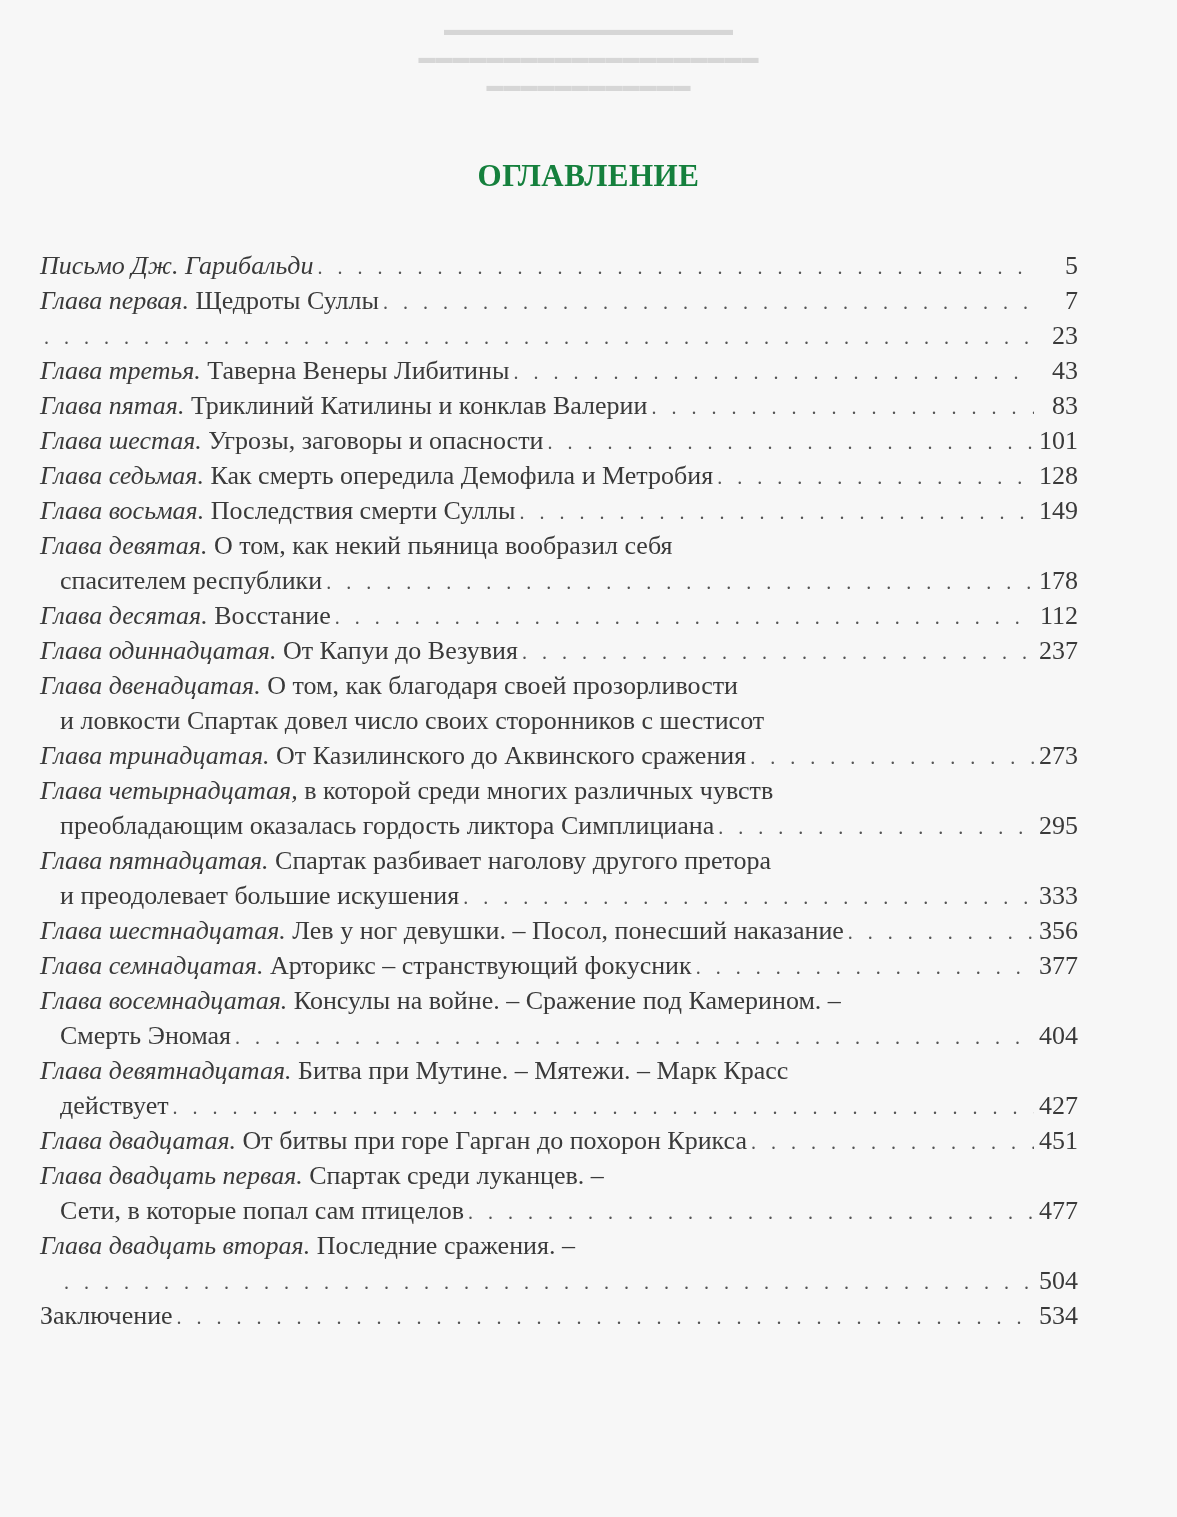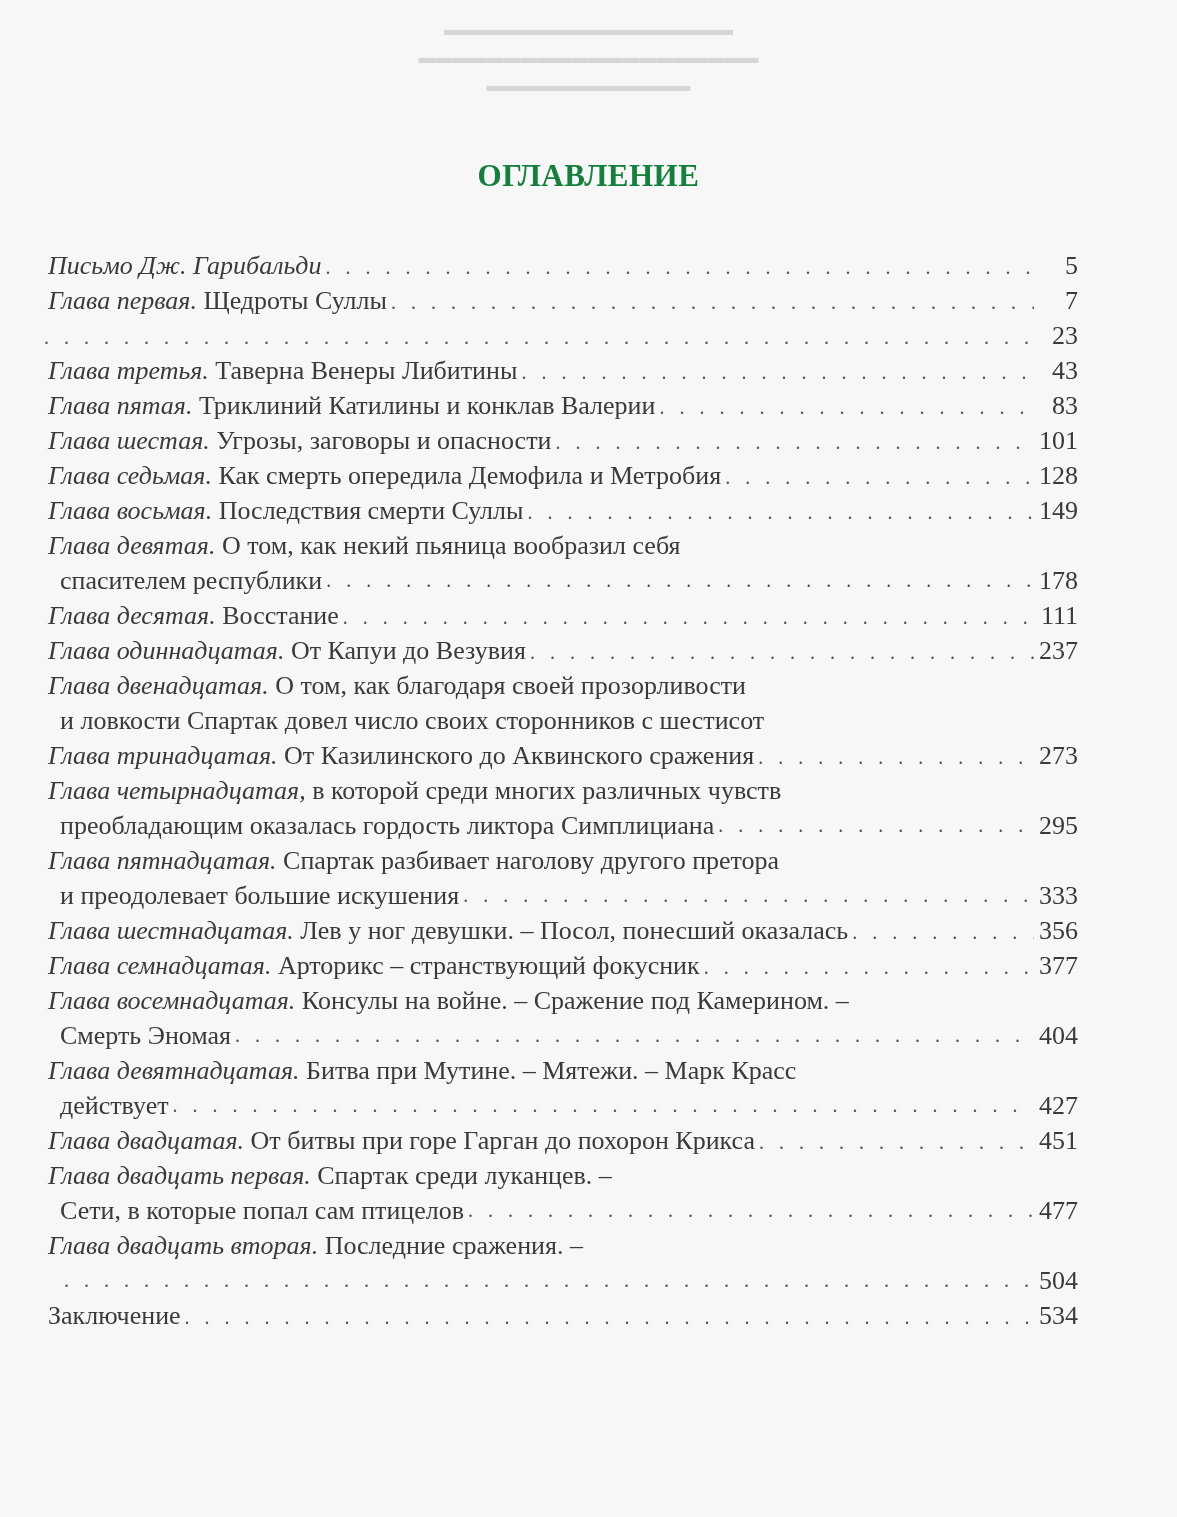--- a/index.html
+++ b/index.html
@@ -25,22 +25,22 @@
   }
   .toc {
     position: absolute; left: 40px; top: 248px; width: 1038px;
   }
   .entry { position: relative; }
   .line {
     display: flex; align-items: baseline;
     font-size: 26px; line-height: 35px; height: 35px;
     white-space: nowrap;
   }
-  .line.cont { padding-left: 20px; align-items: flex-end; }
-  .line.first .label { flex: 0 0 auto; margin-left: 8px; }
+  .line.cont { padding-left: 20px; }
+  .line.first .label { flex: 0 0 auto; }
   .ch { font-style: italic; }
   .leader {
     flex: 1 1 auto; overflow: hidden; margin: 0 4px;
     color: #555; letter-spacing: 5px; font-size: 20px;
   }
   .leader::before {
     content: ". . . . . . . . . . . . . . . . . . . . . . . . . . . . . . . . . . . . . . . . . . . . . . . . . . . . . . . . . . . . . . . . . . . . . . . . . . . . . . . . . . . . . . . . . . . . . . . . . . . . . . . . . . . . . . . . . . . . . . . . . . . . . . . . . . . . . . . . . . . . . . . . . . . . . . . . . . . .";
   }
   .page { flex: 0 0 auto; text-align: right; min-width: 40px; }
 </style>
@@ -118,21 +118,21 @@
       <div class="line cont">
         <span class="label"><span>спасителем республики</span></span>
         <span class="leader"></span>
         <span class="page">178</span>
       </div>
     </div>
     <div class="entry">
       <div class="line first">
         <span class="label"><span class="ch">Глава десятая.</span> <span>Восстание</span></span>
         <span class="leader"></span>
-        <span class="page">111</span>
+        <span class="page">112</span>
       </div>
     </div>
     <div class="entry">
       <div class="line first">
         <span class="label"><span class="ch">Глава одиннадцатая.</span> <span>От Капуи до Везувия</span></span>
         <span class="leader"></span>
         <span class="page">237</span>
       </div>
     </div>
     <div class="entry">
@@ -165,21 +165,21 @@
         <span class="label"><span class="ch">Глава пятнадцатая.</span> <span>Спартак разбивает наголову другого претора</span></span>
       </div>
       <div class="line cont">
         <span class="label"><span>и преодолевает большие искушения</span></span>
         <span class="leader"></span>
         <span class="page">333</span>
       </div>
     </div>
     <div class="entry">
       <div class="line first">
-        <span class="label"><span class="ch">Глава шестнадцатая.</span> <span>Лев у ног девушки. – Посол, понесший оказалась</span></span>
+        <span class="label"><span class="ch">Глава шестнадцатая.</span> <span>Лев у ног девушки. – Посол, понесший наказание</span></span>
         <span class="leader"></span>
         <span class="page">356</span>
       </div>
     </div>
     <div class="entry">
       <div class="line first">
         <span class="label"><span class="ch">Глава семнадцатая.</span> <span>Арторикс – странствующий фокусник</span></span>
         <span class="leader"></span>
         <span class="page">377</span>
       </div>

